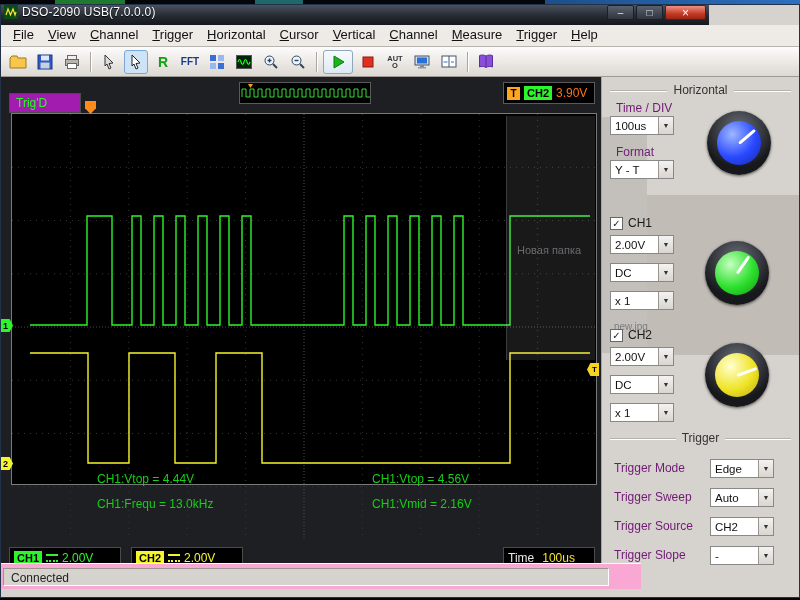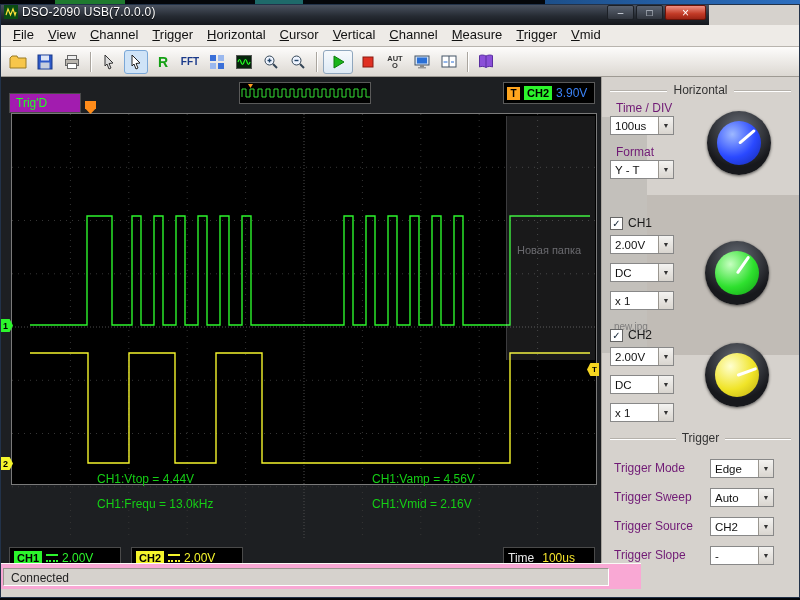--- a/index.html
+++ b/index.html
@@ -48,21 +48,21 @@
   .client{position:absolute;left:0;top:72px;width:600px;height:494px;background:#1d1f22}
 
   .trigbox{position:absolute;left:8px;top:16px;width:72px;height:20px;background:#a21caf;border:1px solid #4a4a4a;
            color:#2f2;font-size:12px;display:flex;align-items:center;padding-left:6px}
   .previewbox{position:absolute;left:238px;top:5px;width:132px;height:22px;background:#000;border:1px solid #5a5a5a}
   .readbox{position:absolute;left:502px;top:5px;width:92px;height:22px;background:#000;border:1px solid #5a5a5a;
            display:flex;align-items:center;gap:4px;padding-left:3px}
   .t-ico{width:13px;height:13px;background:#ffa51e;color:#000;font-size:10px;font-weight:bold;
          display:flex;align-items:center;justify-content:center}
   .ch2badge{background:#2cf52c;color:#000;font-size:11px;font-weight:bold;padding:1px 3px}
-  .lvl{color:#3b82f6;font-size:12px}
+  .lvl{color:#f97316;font-size:12px}
 
   .scope{position:absolute;left:10px;top:36px;width:586px;height:372px;background:#000;border:1px solid #7a7a7a}
   #scope-svg{position:absolute;left:0;top:0}
   .glass{position:absolute;left:494px;top:2px;width:89px;height:244px;background:rgba(205,205,212,.12);
          border-left:1px solid rgba(220,220,225,.18)}
   .ghost1{position:absolute;left:10px;top:128px;font-size:11px;color:rgba(205,205,212,.45);white-space:nowrap}
   .meas{position:absolute;font-size:12px;color:#15d015;white-space:nowrap}
   .m1{left:85px;top:358px}.m2{left:85px;top:383px}.m3{left:360px;top:358px}.m4{left:360px;top:383px}
 
   .marker{position:absolute;font-size:9px;font-weight:bold;color:#000;display:flex;align-items:center;justify-content:center}
@@ -155,21 +155,21 @@
       <span class="mi">File</span>
       <span class="mi">View</span>
       <span class="mi">Channel</span>
       <span class="mi">Trigger</span>
       <span class="mi">Horizontal</span>
       <span class="mi">Cursor</span>
       <span class="mi">Vertical</span>
       <span class="mi">Channel</span>
       <span class="mi">Measure</span>
       <span class="mi">Trigger</span>
-      <span class="mi">Vmid</span>
+      <span class="mi">Help</span>
     </div>
 
     <div class="toolbar">
       <span class="tool">
         <svg viewBox="0 0 18 18">
             <path d="M1 5l2-2h5l1 2h8v10H1z" fill="#f7c64a" stroke="#9a7b22"></path>
           </svg>
         </span>
       <span class="tool">
         <svg viewBox="0 0 18 18">
@@ -298,21 +298,21 @@
             <line x1="0" y1="319.5" x2="584" y2="319.5" stroke="#353535" stroke-width="1" stroke-dasharray="1 5"></line>
             <line x1="0" y1="372.8" x2="584" y2="372.8" stroke="#353535" stroke-width="1" stroke-dasharray="1 5"></line>
             <polyline points=" 18,211 75,211 75,102 100,102 100,211 120,211 120,102 129,102 129,211 142,211 142,102 151,102 151,211 164,211 164,102 173,102 173,211 186,211 186,102 195,102 195,211 208,211 208,102 217,102 217,211 230,211 230,102 239,102 239,211 332,211 332,102 341,102 341,211 354,211 354,102 363,102 363,211 376,211 376,102 385,102 385,211 398,211 398,102 407,102 407,211 420,211 420,102 429,102 429,211 442,211 442,102 451,102 451,211 498,211 498,102 578,102" fill="none" stroke="#2cf52c" stroke-width="1.4"></polyline>
             <polyline points=" 18,239 76,239 76,349 117,349 117,239 163,239 163,349 204,349 204,239 250,239 250,349 498,349 498,239 578,239" fill="none" stroke="#f5f52c" stroke-width="1.4"></polyline>
           </svg>
         <div class="glass">
           <span class="ghost1">Новая папка</span>
         </div>
         <div class="meas m1">CH1:Vtop = 4.44V</div>
         <div class="meas m2">CH1:Frequ = 13.0kHz</div>
-        <div class="meas m3">CH1:Vamp = 4.56V</div>
+        <div class="meas m3">CH1:Vtop = 4.56V</div>
         <div class="meas m4">CH1:Vmid = 2.16V</div>
       </div>
 
       <div class="marker trig-top"></div>
       <div class="marker ch1m">1</div>
       <div class="marker ch2m">2</div>
       <div class="marker trig-lvl">T</div>
 
       <div class="chinfo ch1box">
         <span class="badge g">CH1</span>

